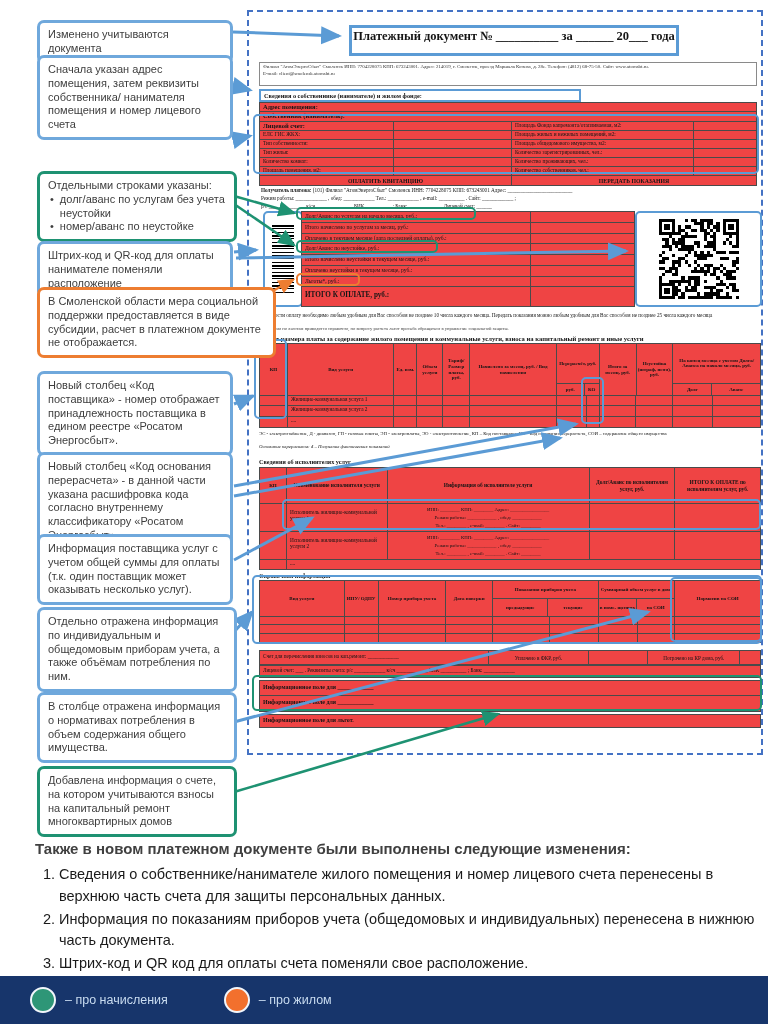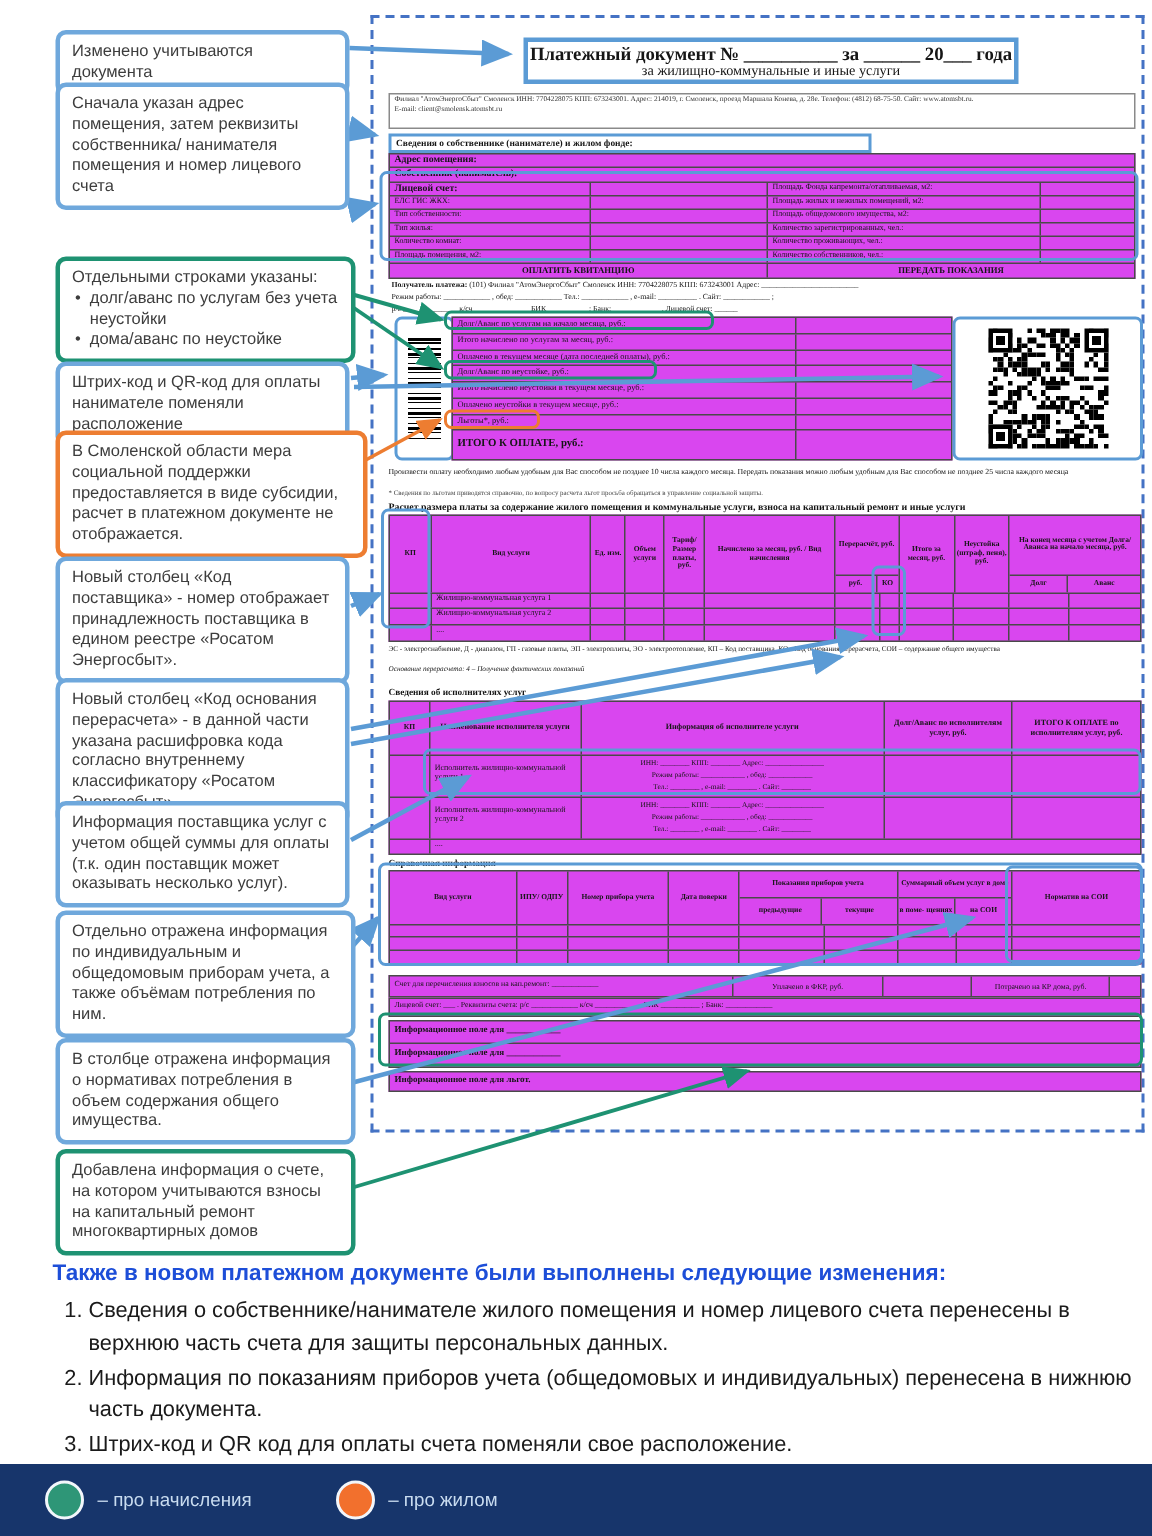--- a/index.html
+++ b/index.html
@@ -11,21 +11,21 @@
            font:11px/1.25 "Liberation Sans",sans-serif;color:#3d3d3d;z-index:6;}
   .callout.green{border-color:#1E9272;}
   .callout.orange{border-color:#ED7D31;}
   .callout .bullet{display:flex;}
   .callout .bullet::before{content:"\2022";margin:0 6px 0 2px;}
   
   .doc{position:absolute;left:247px;top:10px;width:516px;height:745px;background:#fff;
        border:2px dashed #4472C4;box-sizing:border-box;z-index:1;
        font-family:"Liberation Serif",serif;color:#151515;}
   .doc .abs{position:absolute;}
-  .tbl{position:absolute;border:1px solid #4a4a4a;display:flex;flex-direction:column;box-sizing:border-box;background:#d946ef;}
+  .tbl{position:absolute;border:1px solid #4a4a4a;display:flex;flex-direction:column;box-sizing:border-box;background:#ef4444;}
   .tr{display:flex;border-bottom:1px solid #4a4a4a;box-sizing:border-box;}
   .tr:last-child{border-bottom:none;}
   .td{border-right:1px solid #4a4a4a;box-sizing:border-box;overflow:hidden;}
   .td:last-child{border-right:none;}
   .ctr{display:flex;align-items:center;justify-content:center;text-align:center;}
   .col{display:flex;flex-direction:column;}
   .row{display:flex;}
   .hb{font-weight:bold;font-size:5px;line-height:1.12;padding:1px;}
   .lbl{font-size:5.3px;line-height:1.1;padding:1px 0 0 3px;}
   .big{font-size:6.5px;font-weight:bold;}
@@ -54,21 +54,21 @@
   .hl.b{border:2.5px solid #5B9BD5;}
   .hl.g{border:2px solid #1E9272;}
   .hl.o{border:2px solid #ED7D31;}
   
   .arrows{position:absolute;left:0;top:0;z-index:5;pointer-events:none;}
   .lb{stroke:#5B9BD5;stroke-width:3;}
   .lg{stroke:#1E9272;stroke-width:2.6;}
   .lo{stroke:#ED7D31;stroke-width:2.4;}
   
   .bottom-heading{position:absolute;left:35px;top:840px;width:710px;
-                  font:bold 15px/1.2 "Liberation Sans",sans-serif;color:#1d4ed8;}
+                  font:bold 15px/1.2 "Liberation Sans",sans-serif;color:#404040;}
   .bottom-list{position:absolute;left:35px;top:864px;width:715px;margin:0;padding-left:24px;
                font:14.5px/1.5 "Liberation Sans",sans-serif;color:#1a1a1a;}
   .bottom-list li{margin-bottom:1px;}
   .footer{position:absolute;left:0;top:976px;width:768px;height:48px;background:#17356B;
           display:flex;align-items:center;gap:56px;padding-left:30px;box-sizing:border-box;z-index:2;}
   .legend-item{display:flex;align-items:center;gap:9px;}
   .legend-dot{width:26px;height:26px;border-radius:50%;border:2px solid #F2F6FB;box-sizing:border-box;}
   .legend-dot.lg-green{background:#2E9677;}
   .legend-dot.lg-orange{background:#F2702D;}
   .legend-dot.lg-blue{background:#8BBBE0;}
@@ -76,21 +76,20 @@
 </style>
 </head>
 <body>
 
 <div class="page">
 
   <div class="doc">
 
     <div class="title-box">
       <div class="title-main">Платежный документ №  __________  за  ______  20___  года</div>
-      <div class="title-sub">за жилищно-коммунальные и иные услуги</div>
     </div>
 
     <div class="filial">
       <span>Филиал "АтомЭнергоСбыт" Смоленск ИНН: 7704228075 КПП: 673243001. Адрес: 214019, г. Смоленск, проезд Маршала Конева, д. 28е. Телефон: (4812) 68-75-50. Сайт: www.atomsbt.ru.</span><br>
       <span>E-mail: client@smolensk.atomsbt.ru</span>
     </div>
 
     <div class="owner-header">Сведения о собственнике (нанимателе) и жилом фонде:</div>
 
     <div class="tbl" style="left:10px;top:90px;width:498px;">
@@ -1062,25 +1061,25 @@
   </svg>
 
   <div class="callout" style="top:20px;"><span>Изменено учитываются документа</span></div>
   <div class="callout" style="top:55px;"><span>Сначала указан адрес помещения, затем реквизиты  собственника/ нанимателя помещения и номер лицевого счета</span></div>
   <div class="callout green" style="top:171px;width:200px;">
     <div>Отдельными строками указаны:</div>
     <div class="bullet">
         <span>долг/аванс по услугам без учета неустойки</span>
       </div>
     <div class="bullet">
-        <span>дома/аванс по неустойке</span>
+        <span>номер/аванс по неустойке</span>
       </div>
   </div>
   <div class="callout" style="top:241px;"><span>Штрих-код и QR-код для оплаты нанимателе поменяли расположение</span></div>
-  <div class="callout orange" style="top:287px;width:208px;"><span>В Смоленской области мера социальной поддержки предоставляется в виде субсидии, расчет в платежном документе не отображается.</span></div>
+  <div class="callout orange" style="top:287px;width:239px;"><span>В Смоленской области мера социальной поддержки предоставляется в виде субсидии, расчет в платежном документе не отображается.</span></div>
   <div class="callout" style="top:371px;"><span>Новый столбец «Код поставщика» - номер отображает принадлежность поставщика в едином реестре «Росатом Энергосбыт».</span></div>
   <div class="callout" style="top:452px;"><span>Новый столбец «Код основания перерасчета» - в данной части указана расшифровка кода согласно внутреннему классификатору «Росатом Энергосбыт».</span></div>
   <div class="callout" style="top:534px;"><span>Информация поставщика услуг с учетом общей суммы для оплаты (т.к. один поставщик может оказывать несколько услуг).</span></div>
   <div class="callout" style="top:607px;width:200px;"><span>Отдельно отражена информация по индивидуальным и общедомовым приборам учета, а также объёмам потребления по ним.</span></div>
   <div class="callout" style="top:692px;width:200px;"><span>В столбце отражена информация о нормативах потребления в объем содержания общего имущества.</span></div>
   <div class="callout green" style="top:766px;width:200px;"><span>Добавлена информация о счете, на котором учитываются взносы на капитальный ремонт многоквартирных домов</span></div>
 
   <div class="bottom-heading">Также в новом платежном документе были выполнены следующие изменения:</div>
   <ol class="bottom-list">
     <li>Сведения о собственнике/нанимателе жилого помещения и номер лицевого счета перенесены в верхнюю часть счета для защиты персональных данных.</li>

